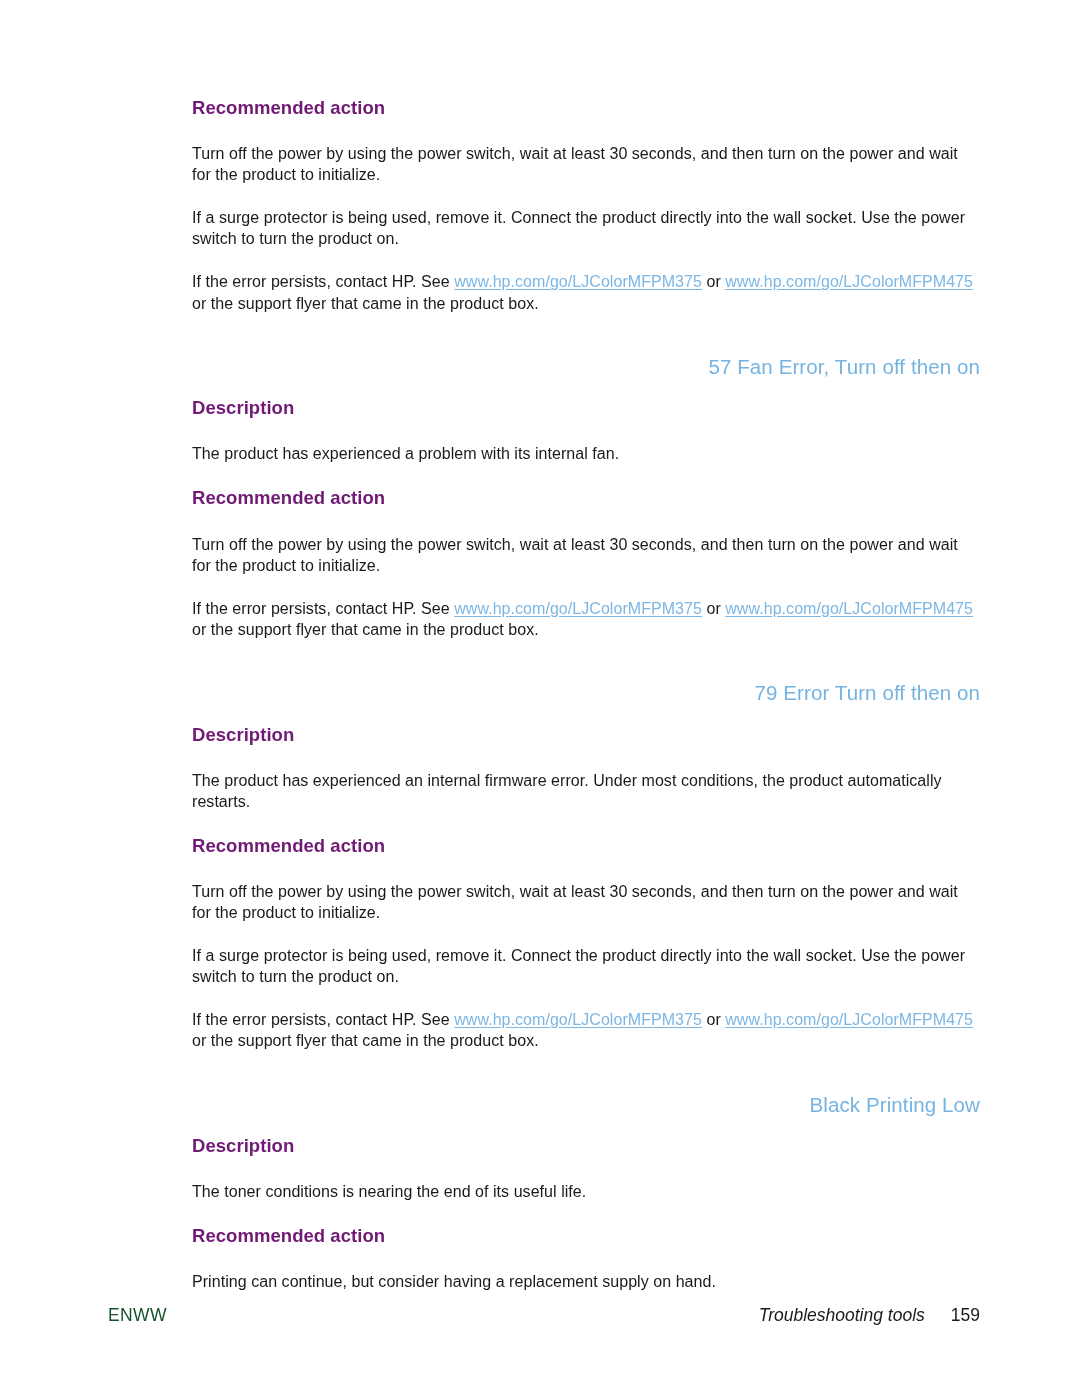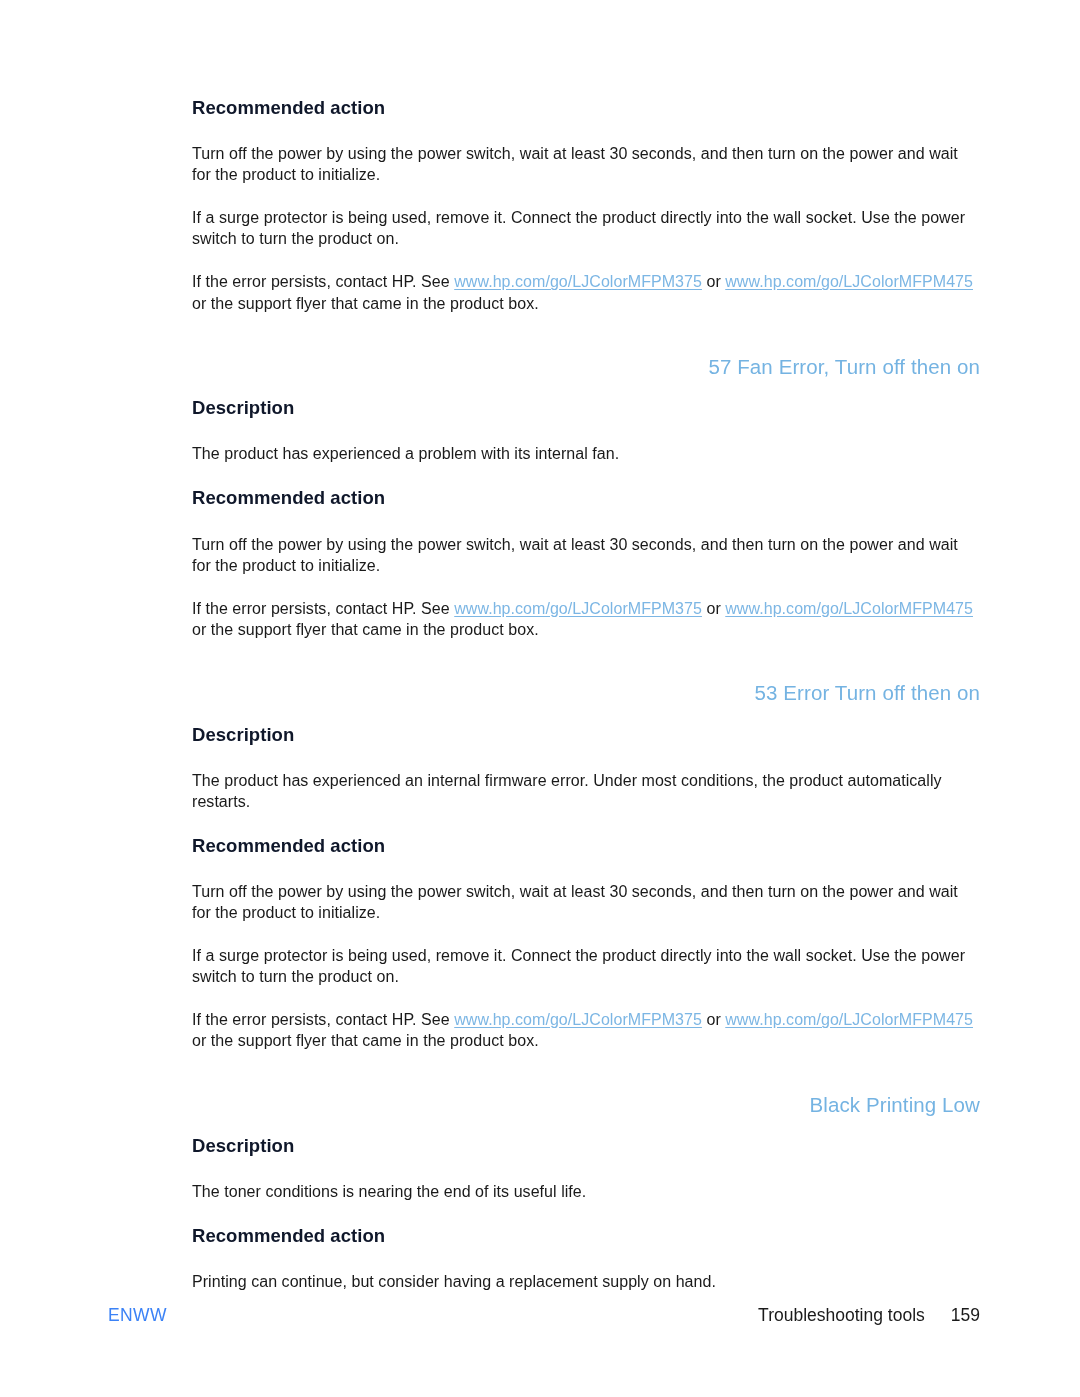--- a/index.html
+++ b/index.html
@@ -41,21 +41,21 @@
     letter-spacing: 0.1px;
     margin: 0;
     padding: 0;
     text-align: right;
   }
 
   
   .h-sub {
     font-size: 18.5px;
     font-weight: 700;
-    color: #0f172a;
+    color: #701a75;
     line-height: 1.3;
     margin: 0;
     padding: 0;
     letter-spacing: 0.05px;
   }
 
   
   .para {
     font-size: 16px;
     font-weight: 400;
@@ -91,32 +91,32 @@
     left: 108px;
     top: 1305px;
     width: 872px;
     height: 26px;
   }
   .footer-left {
     position: absolute;
     left: 0;
     top: 0;
     font-size: 17.5px;
-    color: #3b82f6;
+    color: #14532d;
     letter-spacing: 0.4px;
   }
   .footer-right {
     position: absolute;
     right: 0;
     top: 0;
     font-size: 17.5px;
     color: #1a1a1a;
     white-space: nowrap;
   }
-  .footer-chapter { margin-right: 26px; }
+  .footer-chapter { margin-right: 26px; font-style: italic; }
   .footer-page { }
 </style>
 </head>
 <body>
 
 <div class="page">
 
   <div class="content">
 
     <div>
@@ -145,21 +145,21 @@
         <div class="gap-sub"></div>
         <p class="para">Turn off the power by using the power switch, wait at least 30 seconds, and then turn on the power and wait for the product to initialize.</p>
         <div class="gap-para"></div>
         <p class="para"><span>If the error persists, contact HP. See </span><a class="lnk">www.hp.com/go/LJColorMFPM375</a><span> or </span><a class="lnk">www.hp.com/go/LJColorMFPM475</a><span> or the support flyer that came in the product box.</span></p>
       </div>
     </div>
 
     <div class="gap-section"></div>
 
     <div>
-      <h2 class="h-section">53 Error Turn off then on</h2>
+      <h2 class="h-section">79 Error Turn off then on</h2>
       <div class="gap-secbody"></div>
       <div class="indent">
         <div class="h-sub">Description</div>
         <div class="gap-sub"></div>
         <p class="para">The product has experienced an internal firmware error. Under most conditions, the product automatically restarts.</p>
         <div class="gap-para"></div>
         <div class="h-sub">Recommended action</div>
         <div class="gap-sub"></div>
         <p class="para">Turn off the power by using the power switch, wait at least 30 seconds, and then turn on the power and wait for the product to initialize.</p>
         <div class="gap-para"></div>

